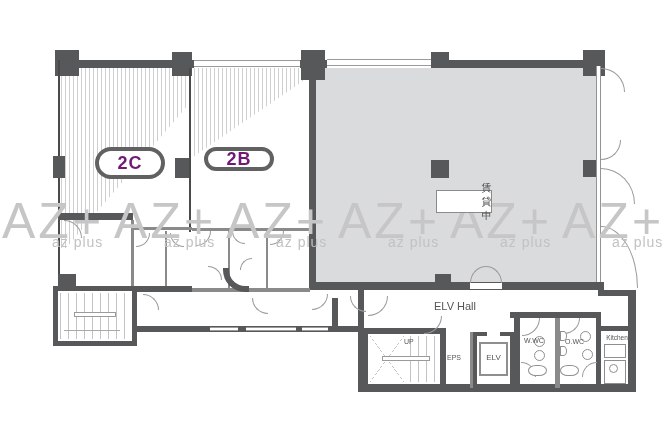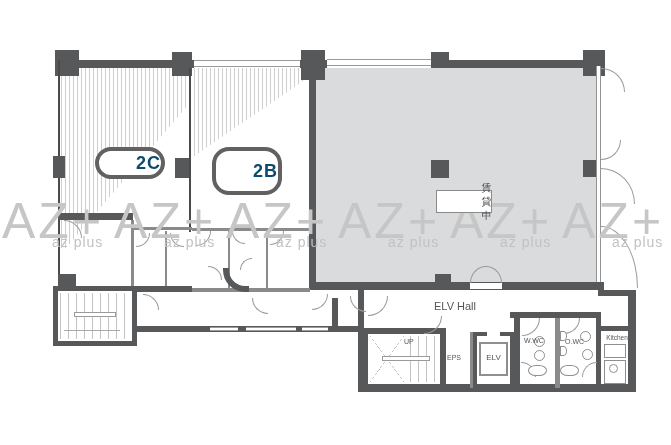--- a/index.html
+++ b/index.html
@@ -12,22 +12,22 @@
   .win{background:#ffffff;border-top:1px solid #9a9a9a;border-bottom:1px solid #9a9a9a;box-sizing:border-box;}
   .gray{background:#dadbdc;}
   .hatch{background:repeating-linear-gradient(90deg,#cfcfcf 0 1px,transparent 1px 4px);}
   .treads{background:repeating-linear-gradient(90deg,#c3c3c3 0 1px,transparent 1px 8px);}
   .arc{box-sizing:border-box;background:transparent;}
   .a-tl{border-top:1px solid #9b9b9b;border-left:1px solid #9b9b9b;border-top-left-radius:100% 100%;}
   .a-tr{border-top:1px solid #9b9b9b;border-right:1px solid #9b9b9b;border-top-right-radius:100% 100%;}
   .a-bl{border-bottom:1px solid #9b9b9b;border-left:1px solid #9b9b9b;border-bottom-left-radius:100% 100%;}
   .a-br{border-bottom:1px solid #9b9b9b;border-right:1px solid #9b9b9b;border-bottom-right-radius:100% 100%;}
   .badge{box-sizing:border-box;border:4px solid #616161;border-radius:17px;background:#fff;
-         display:flex;align-items:center;justify-content:flex-end;font-size:18px;font-weight:bold;
-         color:#0c4a6e;letter-spacing:1px;z-index:20;}
+         display:flex;align-items:center;justify-content:center;font-size:18px;font-weight:bold;
+         color:#701a75;letter-spacing:1px;z-index:20;}
   .rentbox{box-sizing:border-box;border:1px solid #8a8a8a;background:#fff;display:flex;align-items:center;
          justify-content:center;font-size:10px;color:#4a4a4a;letter-spacing:3px;z-index:60;}
   .lbl{color:#555;z-index:60;white-space:nowrap;}
   .wm{z-index:50;pointer-events:none;}
   .wm .big{font-size:50px;font-weight:300;color:#c6c6c6;letter-spacing:3px;line-height:1;}
   .wm .small{position:absolute;left:50px;top:38px;font-size:14px;color:#c2c2c2;letter-spacing:1px;}
   .fix{box-sizing:border-box;border:1px solid #8f8f8f;background:#fff;}
   .circle{border-radius:50%;}
   .toilet{border-radius:50% / 60%;}
 </style>
@@ -70,21 +70,21 @@
   <div class="abs arc a-tr" style="left:486px;top:266px;width:16px;height:17px;"></div>
 
   <div class="abs arc a-tr" style="left:601px;top:68px;width:24px;height:24px;"></div>
   <div class="abs arc a-br" style="left:601px;top:140px;width:20px;height:20px;"></div>
   <div class="abs arc a-tr" style="left:601px;top:168px;width:34px;height:36px;"></div>
   <div class="abs arc a-tr" style="left:601px;top:226px;width:37px;height:62px;"></div>
 
   <div class="abs badge" style="left:95px;top:147px;width:70px;height:32px;">
       <span>2C</span>
     </div>
-  <div class="abs badge" style="left:212px;top:147px;width:70px;height:48px;">
+  <div class="abs badge" style="left:204px;top:147px;width:70px;height:24px;">
       <span>2B</span>
     </div>
 
   <div class="abs rentbox" style="left:436px;top:190px;width:56px;height:23px;padding-left:48px;">
       <span>賃貸中</span>
     </div>
 
   <div class="abs w" style="left:58px;top:213px;width:75px;height:7px;"></div>
   <div class="abs tw" style="left:133px;top:227px;width:59px;height:3px;"></div>
   <div class="abs tw" style="left:131px;top:220px;width:3px;height:72px;"></div>

